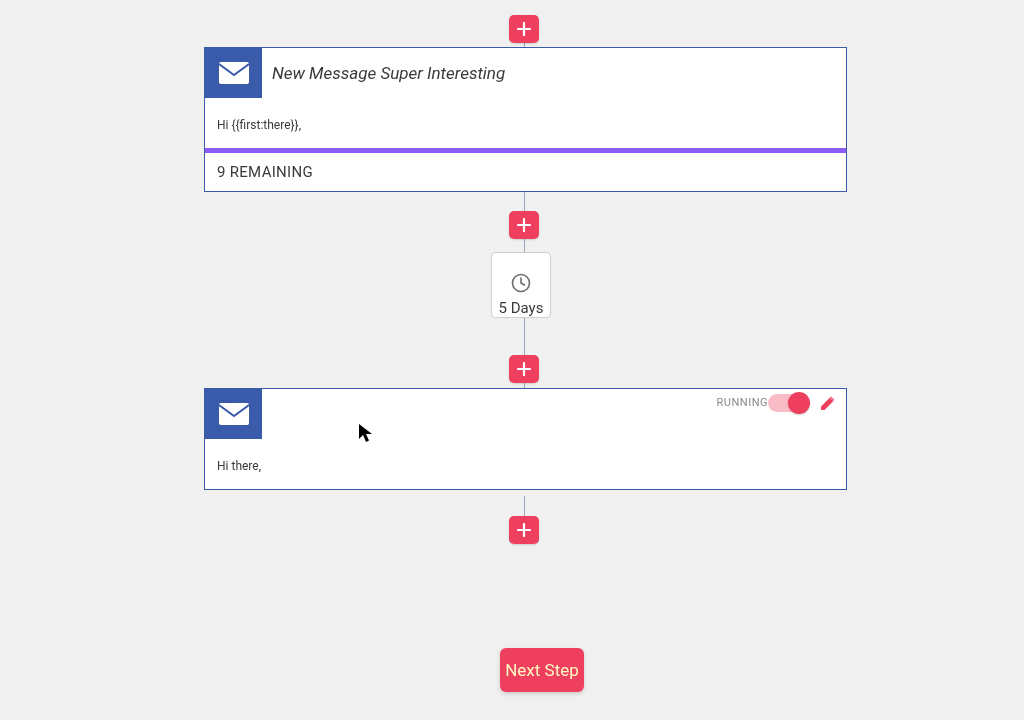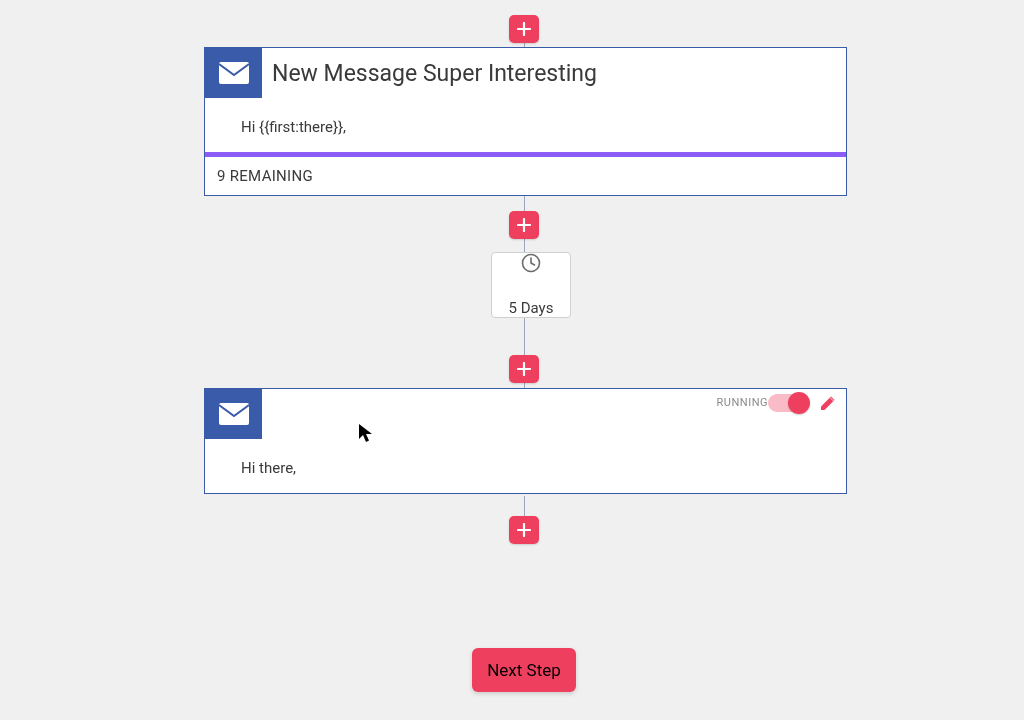--- a/index.html
+++ b/index.html
@@ -54,30 +54,30 @@
       width: 57px;
       height: 50px;
       background: #3a5aaa;
       display: flex;
       align-items: center;
       justify-content: center;
       flex-shrink: 0;
     }
     .mail-icon-box svg { display:block; }
     .step-title {
-      font-size: 23px;
+      font-size: 17px;
       color: #3a3a3a;
       margin-left: 10px;
       flex: 1;
+      font-style: italic;
     }
     .step-body {
       padding: 20px 12px 16px 12px;
-      font-size: 15px;
-      color: #3a3a3a;
-      margin-left: 24px;
+      font-size: 12px;
+      color: #3a3a3a;
     }
     .step-footer {
       border-top: 5px solid #8b5cf6;
       padding: 10px 12px;
       font-size: 15px;
       color: #3a3a3a;
       letter-spacing: 0.3px;
     }
     .running-controls {
       position: absolute;
@@ -120,48 +120,48 @@
       cursor: pointer;
       display: flex;
       align-items: center;
     }
     .edit-button svg { display:block; }
 
     .delay-node {
       position: absolute;
       left: 491px;
       top: 252px;
-      width: 80px;
+      width: 60px;
       height: 66px;
       background: #ffffff;
       border: 1px solid #cfcfcf;
       border-radius: 4px;
       display: flex;
       flex-direction: column;
       align-items: center;
-      justify-content: space-between;
+      justify-content: flex-end;
       gap: 6px;
     }
     .delay-text {
       font-size: 15px;
       color: #3a3a3a;
     }
 
     .next-step-button {
       position: absolute;
-      left: 472px;
+      left: 500px;
       top: 648px;
-      width: 104px;
+      width: 84px;
       height: 44px;
       background: #ef3f5f;
       border-radius: 6px;
       display: flex;
       align-items: center;
       justify-content: center;
-      color: #000000;
+      color: #fef9c3;
       font-size: 17px;
       cursor: pointer;
       box-shadow: 0 2px 4px rgba(0,0,0,0.15);
     }
 
     .cursor-pointer {
       position: absolute;
       left: 358px;
       top: 423px;
       pointer-events: none;

